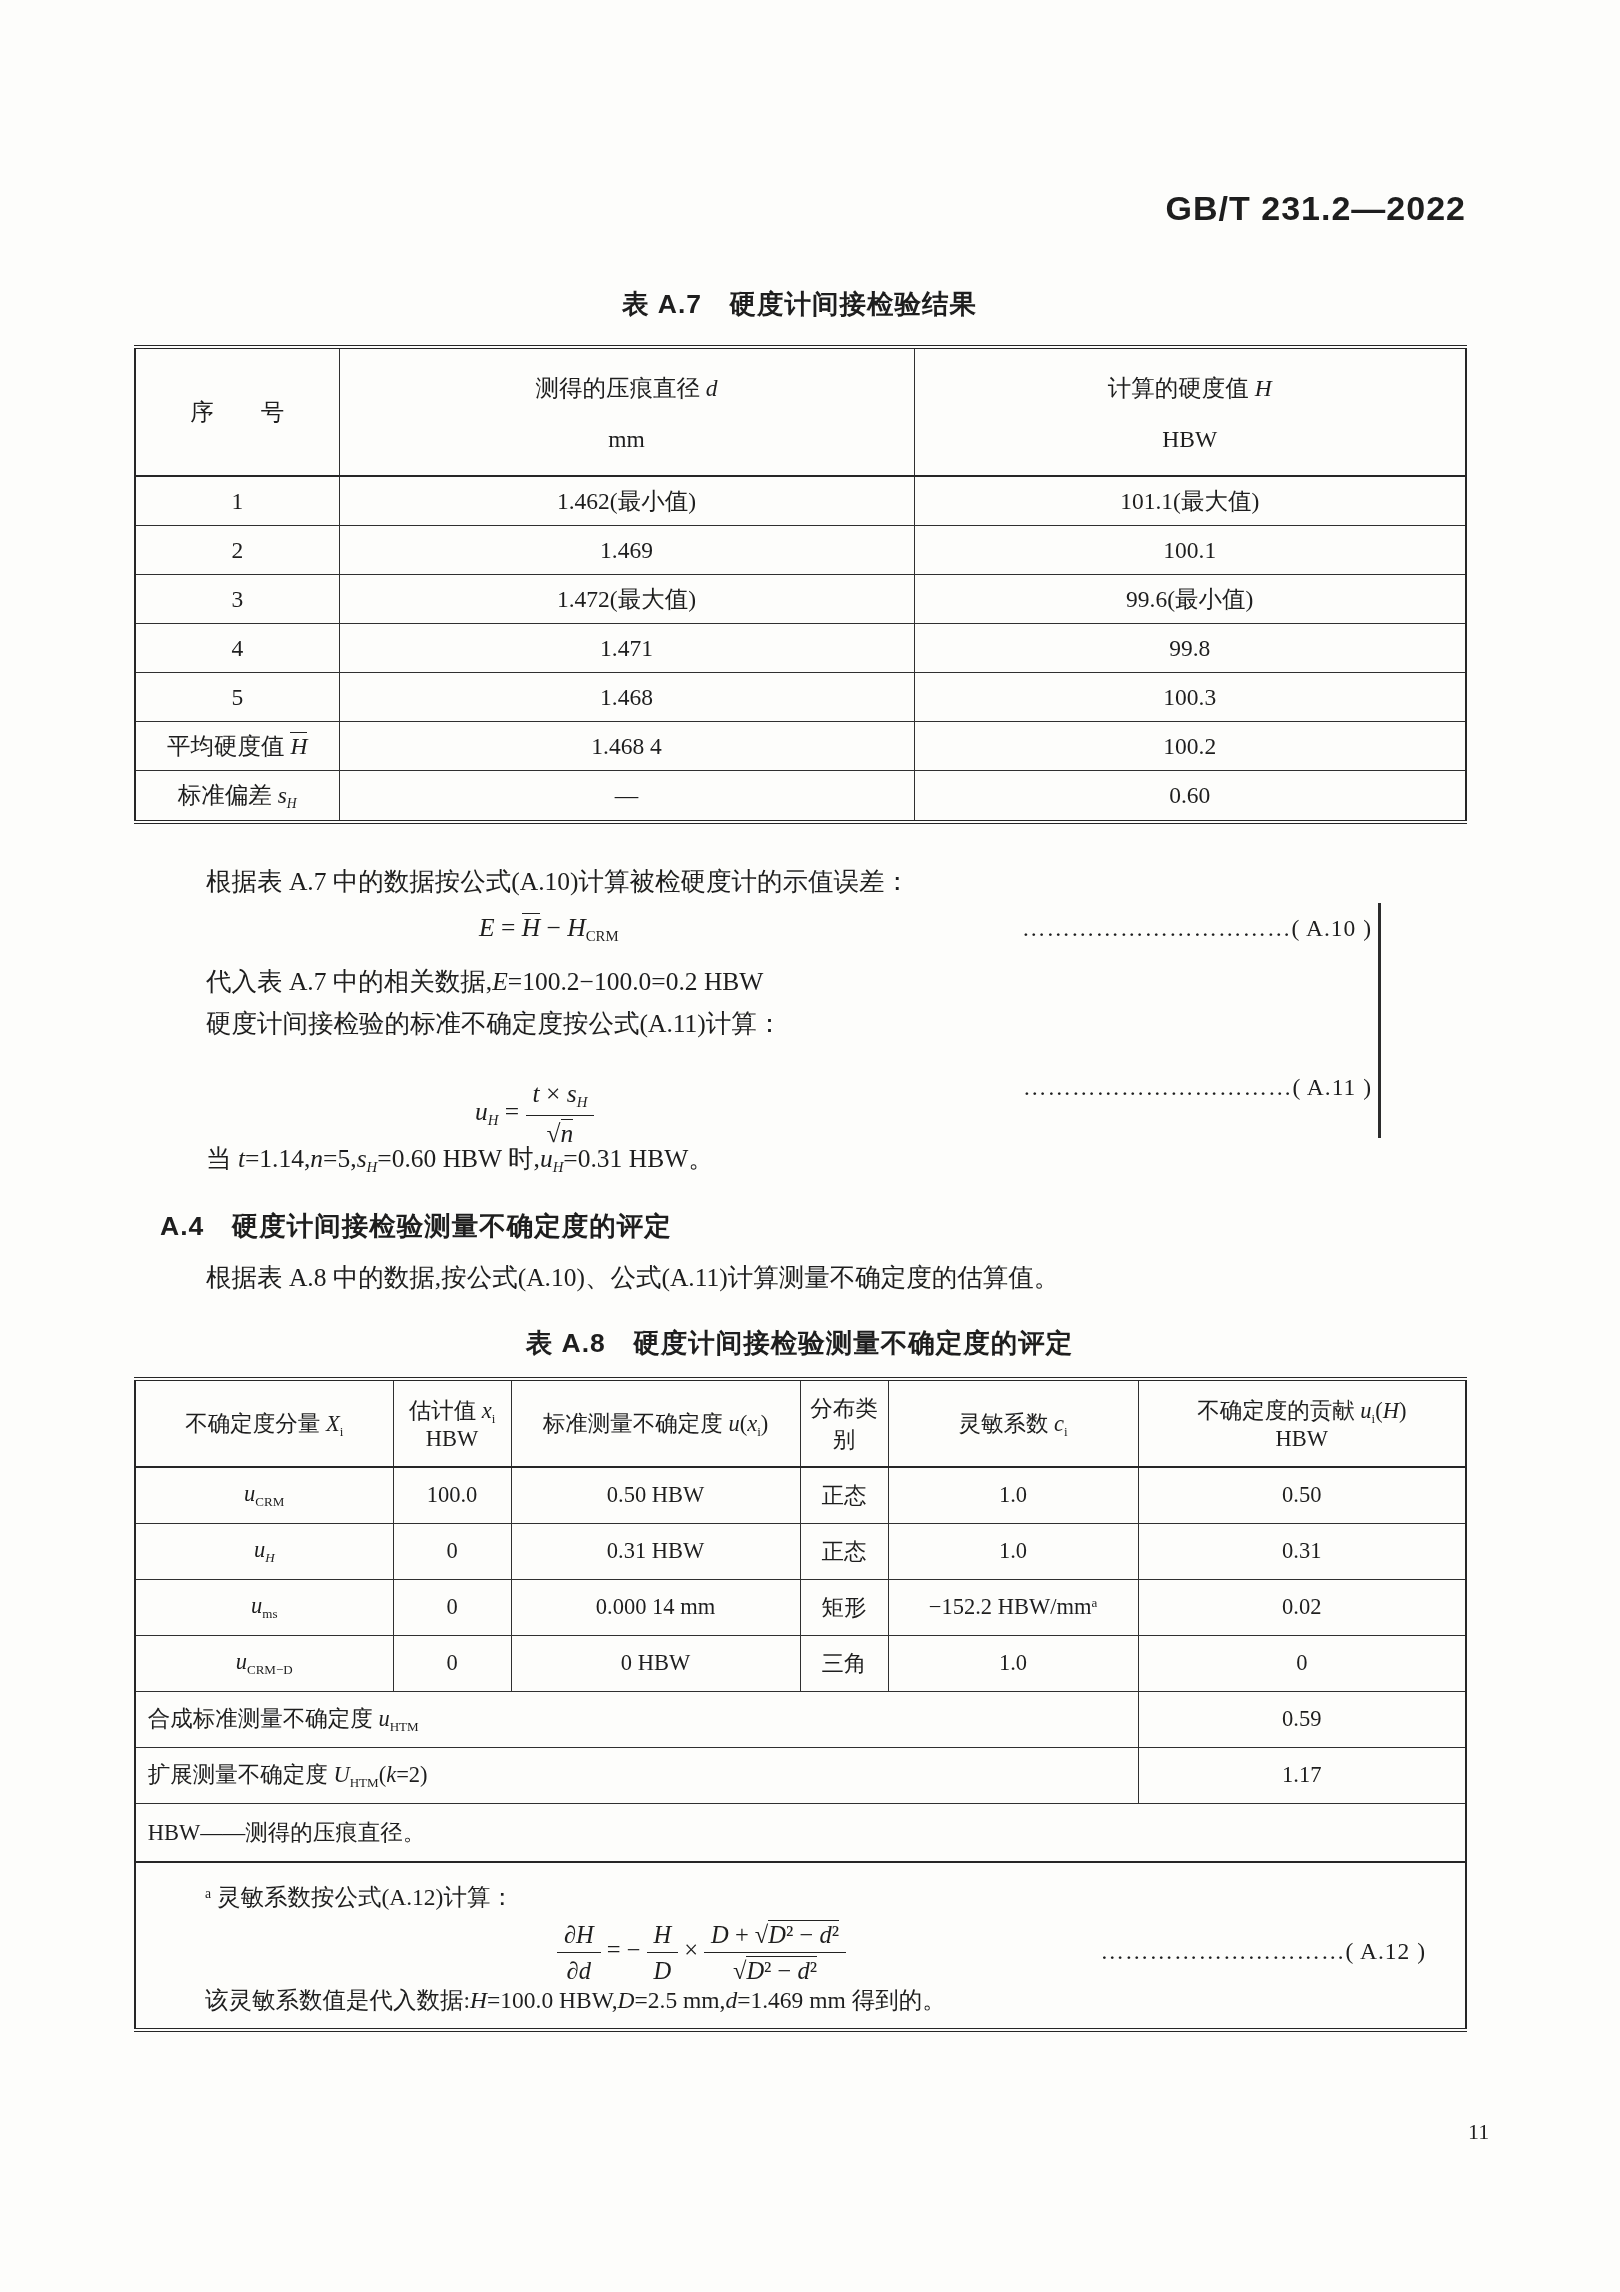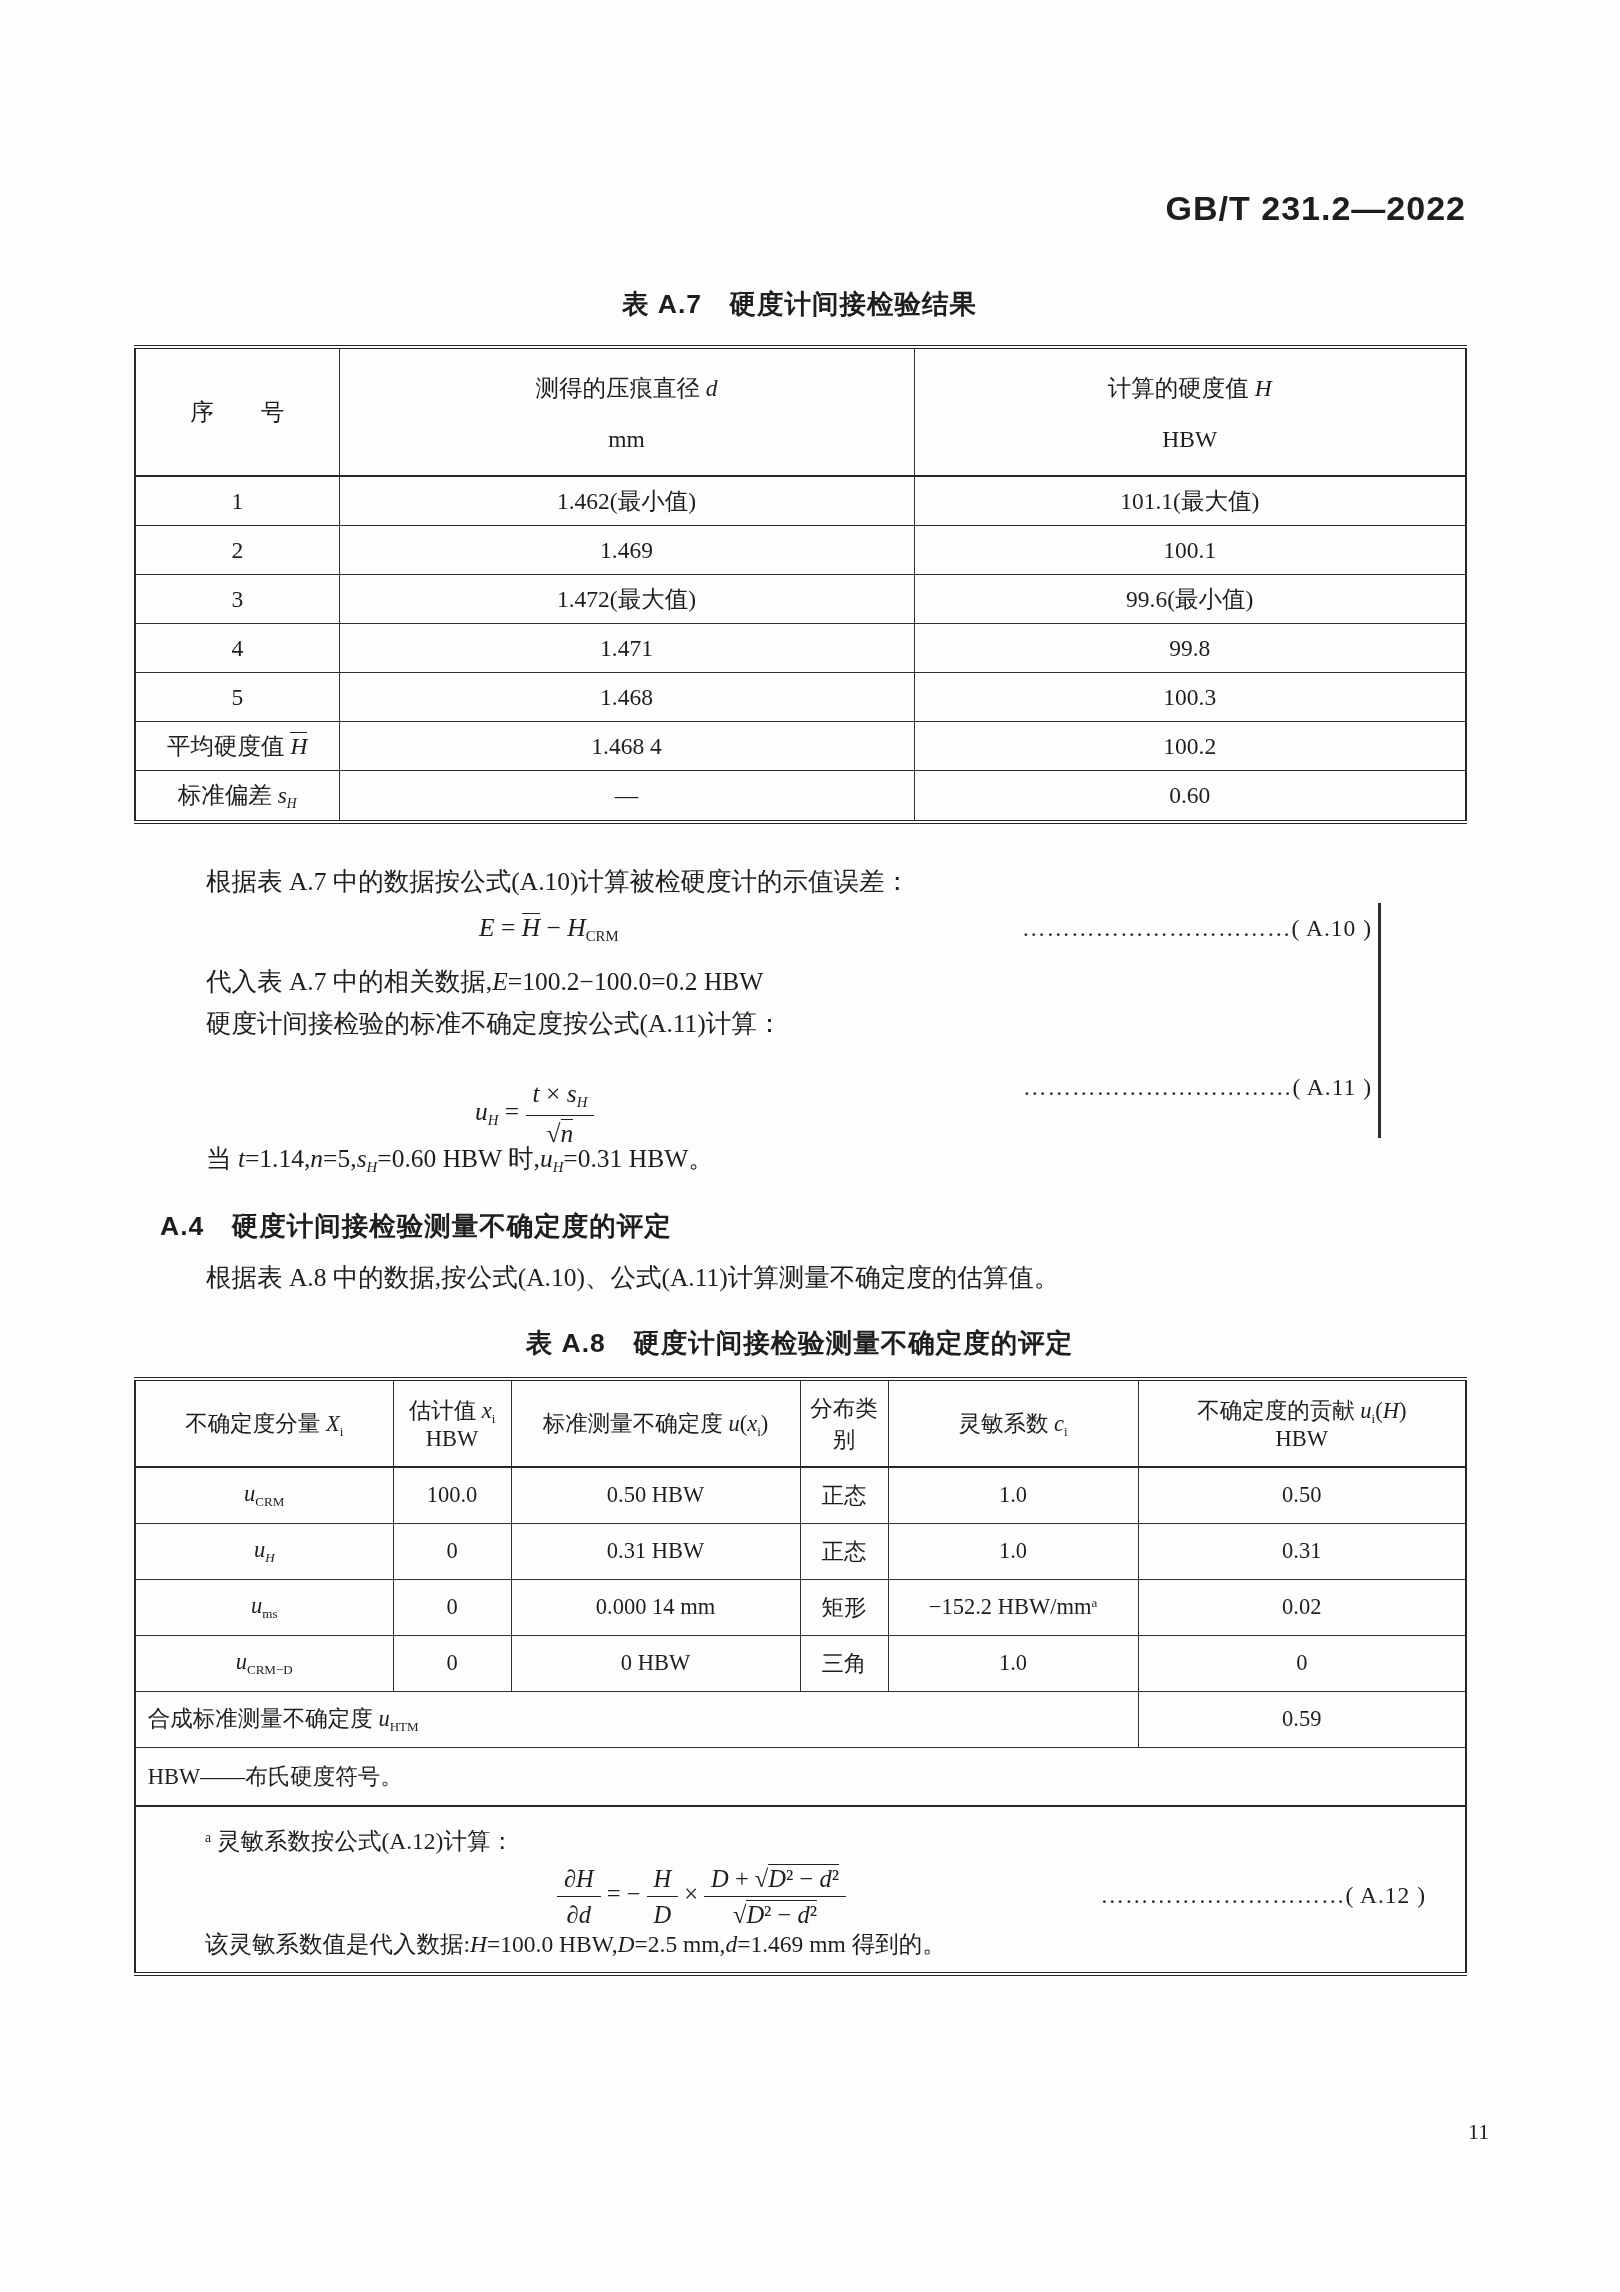--- a/index.html
+++ b/index.html
@@ -237,22 +237,26 @@
         <td>0</td>
         <td>0 HBW</td>
         <td>三角</td>
         <td>1.0</td>
         <td>0</td>
       </tr>
       <tr class="sumrow">
         <td class="lbl" colspan="5">合成标准测量不确定度 <i>u</i><sub>HTM</sub></td>
         <td>0.59</td>
       </tr>
+      <tr class="sumrow">
+        <td class="lbl" colspan="5">扩展测量不确定度 <i>U</i><sub>HTM</sub>(<i>k</i>=2)</td>
+        <td>1.17</td>
+      </tr>
       <tr class="noterow">
-        <td colspan="6">HBW——布氏硬度符号。</td>
+        <td colspan="6">HBW——测得的压痕直径。</td>
       </tr>
       <tr class="fnrow">
         <td colspan="6">
           <div class="fn-line1"><sup>a</sup> 灵敏系数按公式(A.12)计算：</div>
           <div class="fn-formula-row">
             <span class="formula f-a12"><span class="frac"><span class="fnum">∂<i>H</i></span><span class="fden">∂<i>d</i></span></span>&nbsp;= − <span class="frac"><span class="fnum"><i>H</i></span><span class="fden"><i>D</i></span></span> × <span class="frac"><span class="fnum"><i>D</i> + √<span class="rad"><i>D</i>² − <i>d</i>²</span></span><span class="fden">√<span class="rad"><i>D</i>² − <i>d</i>²</span></span></span></span>
             <span class="leader">…………………………( A.12 )</span>
           </div>
           <div class="fn-bottom">该灵敏系数值是代入数据:<i>H</i>=100.0 HBW,<i>D</i>=2.5 mm,<i>d</i>=1.469 mm 得到的。</div>
         </td>

